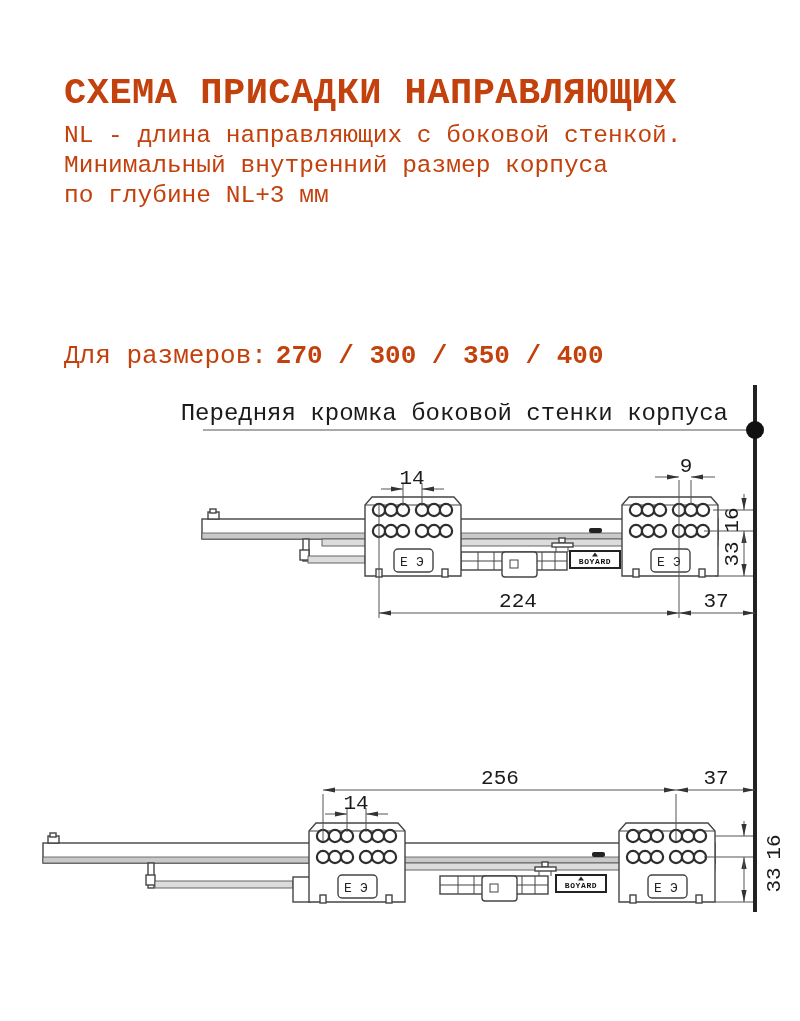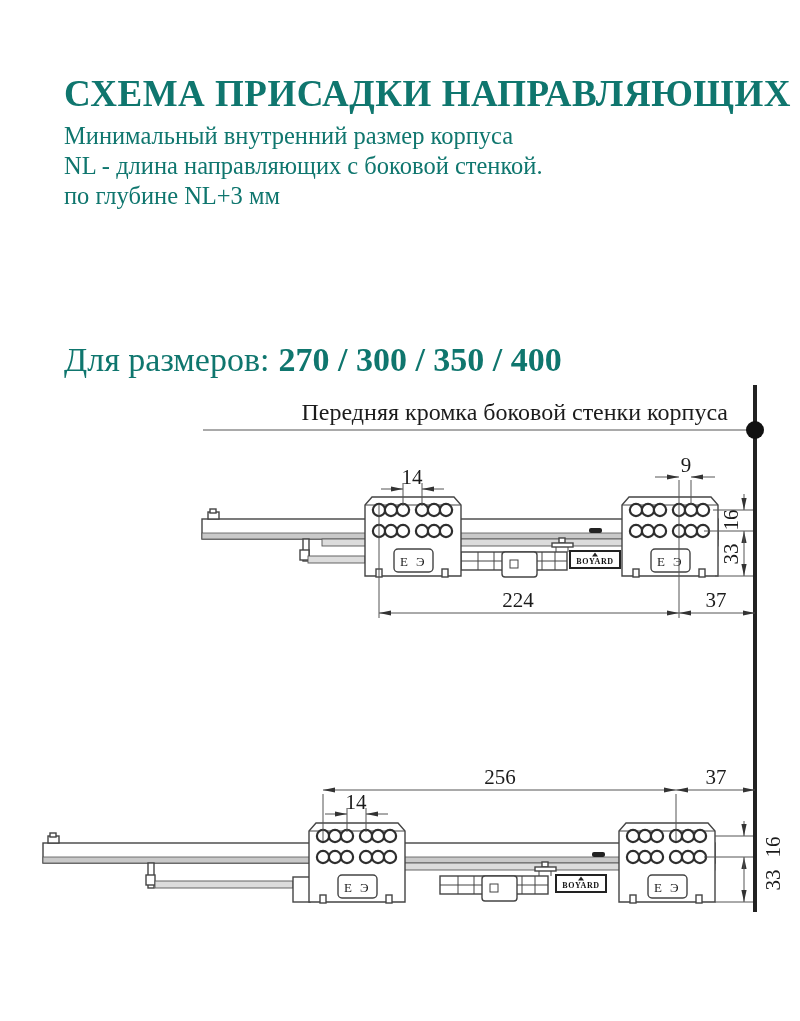--- a/index.html
+++ b/index.html
@@ -1,21 +1,21 @@
 <!DOCTYPE html>
 <html><head>
 <meta charset="utf-8">
 <style>
   html,body{margin:0;padding:0;background:#fff;}
   .page{position:relative;width:800px;height:912px;background:#fff;overflow:hidden;
-        font-family:Liberation Serif, serif;color:#0f766e;}
+        font-family:Liberation Mono, monospace;color:#c2410c;}
   .title{position:absolute;left:64px;top:72px;margin:0;font-size:37px;font-weight:bold;
          letter-spacing:.5px;white-space:nowrap;}
   .desc{position:absolute;left:64px;top:121px;font-size:24.5px;line-height:30px;}
-  .sizes{position:absolute;left:64px;font-size:34px;white-space:nowrap;}
+  .sizes{position:absolute;left:64px;font-size:26px;white-space:nowrap;}
   .sizes .num{font-weight:bold;margin-left:9px;}
   .sizes-1{top:341px;}
   .sizes-2{top:674px;}
   svg.drawing{position:absolute;left:0;top:380px;pointer-events:none;}
   svg text{fill:#1b1b1b;}
   .dimtxt{font-size:21px;}
   .fronttxt{font-size:24px;}
   .slot{font-size:13px;fill:#222;}
   .brandtxt{font-size:8px;font-weight:bold;letter-spacing:.6px;fill:#111;}
   .ol{fill:#fff;stroke:#444;stroke-width:1.4;}
@@ -27,22 +27,22 @@
   .blk{fill:#222;stroke:none;}
 </style>
 </head>
 <body>
 
 <div class="page">
 
   <h1 class="title">СХЕМА ПРИСАДКИ НАПРАВЛЯЮЩИХ</h1>
 
   <div class="desc">
+    <div>NL - длина направляющих с боковой стенкой.</div>
     <div>Минимальный внутренний размер корпуса</div>
-    <div>NL - длина направляющих с боковой стенкой.</div>
     <div>по глубине NL+3 мм</div>
   </div>
 
   <svg class="drawing" width="800" height="641" viewBox="0 0 800 641" xmlns="http://www.w3.org/2000/svg" xmlns:xlink="http://www.w3.org/1999/xlink">
 
     <defs>
 
       <g id="br">
         <polygon class="ol" points="0,80 0,9 7,1 89,1 96,9 96,80"></polygon>
         <line class="thin" x1="0" y1="9" x2="96" y2="9"></line>

